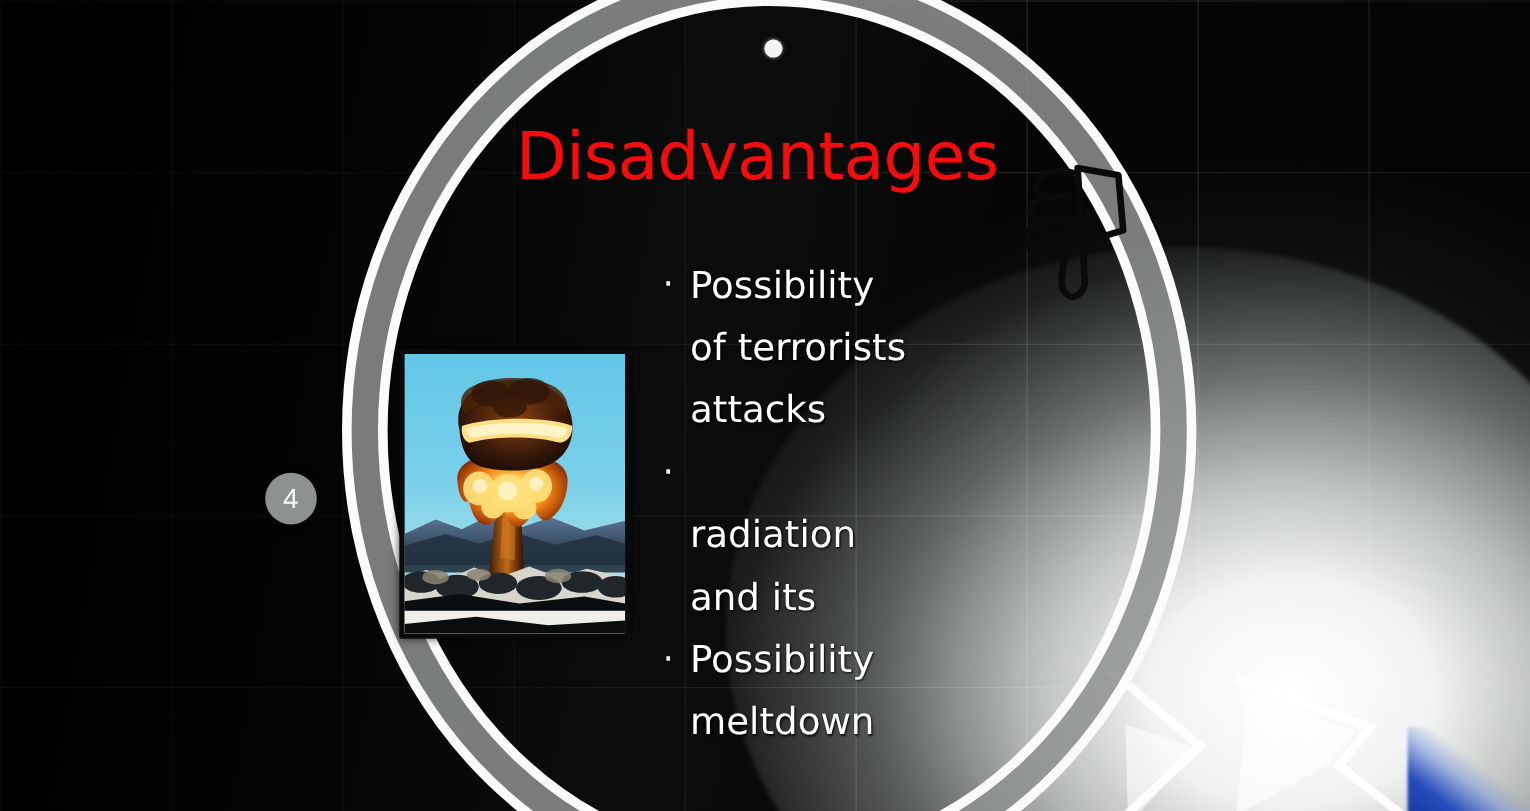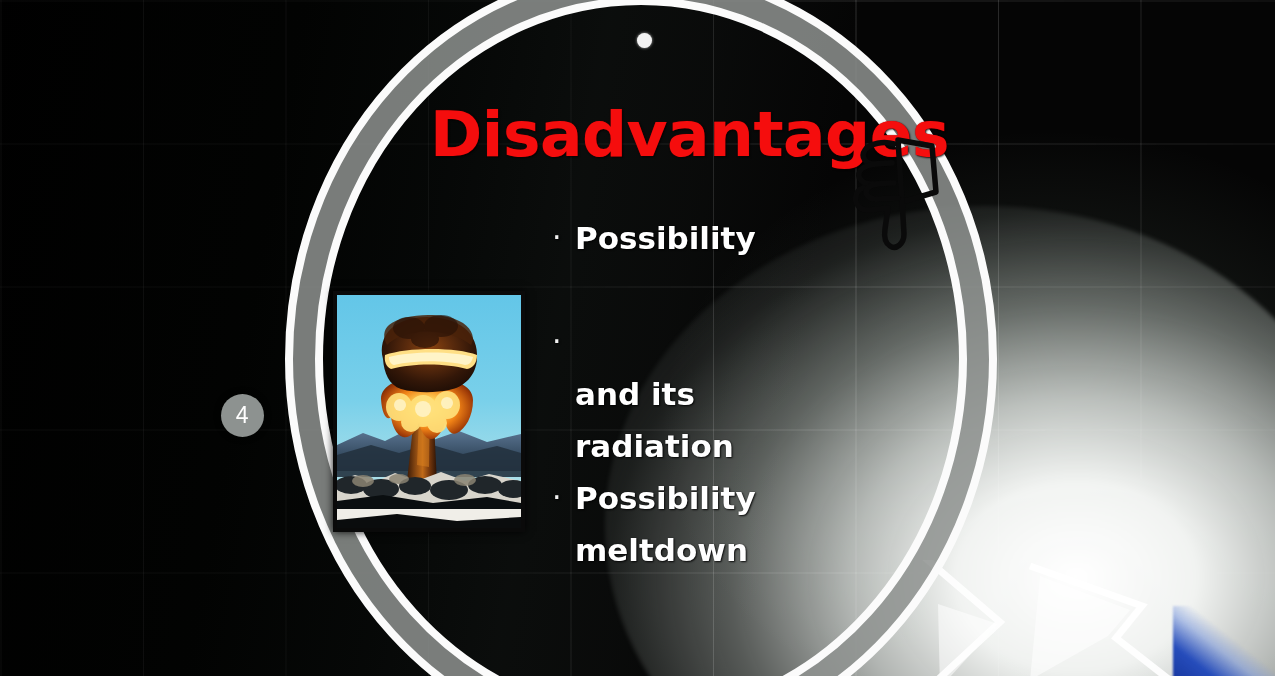--- a/index.html
+++ b/index.html
@@ -171,22 +171,22 @@
     font-family: "Liberation Sans", sans-serif;
     letter-spacing: 0.5px;
     box-shadow: 0 0 6px rgba(0,0,0,0.5);
   }
 
   
   .slide-title {
     position: absolute;
     left: 430px;
     top: 98px;
-    font-size: 63px;
-    font-weight: 700;
+    font-size: 55px;
+    font-weight: 400;
     color: #f50d0d;
     font-family: "DejaVu Sans", sans-serif;
     letter-spacing: -0.5px;
     text-shadow:
       0 0 1px rgba(150,0,0,0.8),
       1px 1px 2px rgba(0,0,0,0.85);
     white-space: nowrap;
   }
 
   
@@ -234,21 +234,21 @@
     line-height: 52px;
     text-align: left;
     padding-left: 5px;
     box-sizing: border-box;
     text-shadow: 1px 1px 2px rgba(0,0,0,0.9);
   }
   .bullet-dot.empty { color: transparent; }
   .bullet-text {
     color: #ffffff;
     font-size: 31px;
-    font-weight: 700;
+    font-weight: 400;
     line-height: 52px;
     font-family: "DejaVu Sans", sans-serif;
     letter-spacing: 0px;
     white-space: nowrap;
     text-shadow:
       1px 1px 2px rgba(0,0,0,0.85),
       0 0 1px rgba(0,0,0,0.6);
   }
 </style>
 </head>
@@ -410,40 +410,45 @@
     </svg>
   </div>
 
   <div class="bullets">
 
     <div class="bullet-row">
       <span class="bullet-dot">·</span>
       <span class="bullet-text">Possibility</span>
     </div>
 
-
     <div class="bullet-row">
       <span class="bullet-dot empty">&nbsp;</span>
+      <span class="bullet-text">of  terrorists</span>
+    </div>
+
+    <div class="bullet-row">
+      <span class="bullet-dot empty">&nbsp;</span>
+      <span class="bullet-text">attacks</span>
     </div>
 
     <div class="bullet-row">
       <span class="bullet-dot">·</span>
+    </div>
+
+    <div class="bullet-row">
+      <span class="bullet-dot empty">&nbsp;</span>
+      <span class="bullet-text">radiation</span>
     </div>
 
     <div class="bullet-row">
       <span class="bullet-dot empty">&nbsp;</span>
       <span class="bullet-text">and its</span>
     </div>
 
     <div class="bullet-row">
-      <span class="bullet-dot empty">&nbsp;</span>
-      <span class="bullet-text">radiation</span>
-    </div>
-
-    <div class="bullet-row">
       <span class="bullet-dot">·</span>
       <span class="bullet-text">Possibility</span>
     </div>
 
 
     <div class="bullet-row">
       <span class="bullet-dot empty">&nbsp;</span>
       <span class="bullet-text">meltdown</span>
     </div>
 

